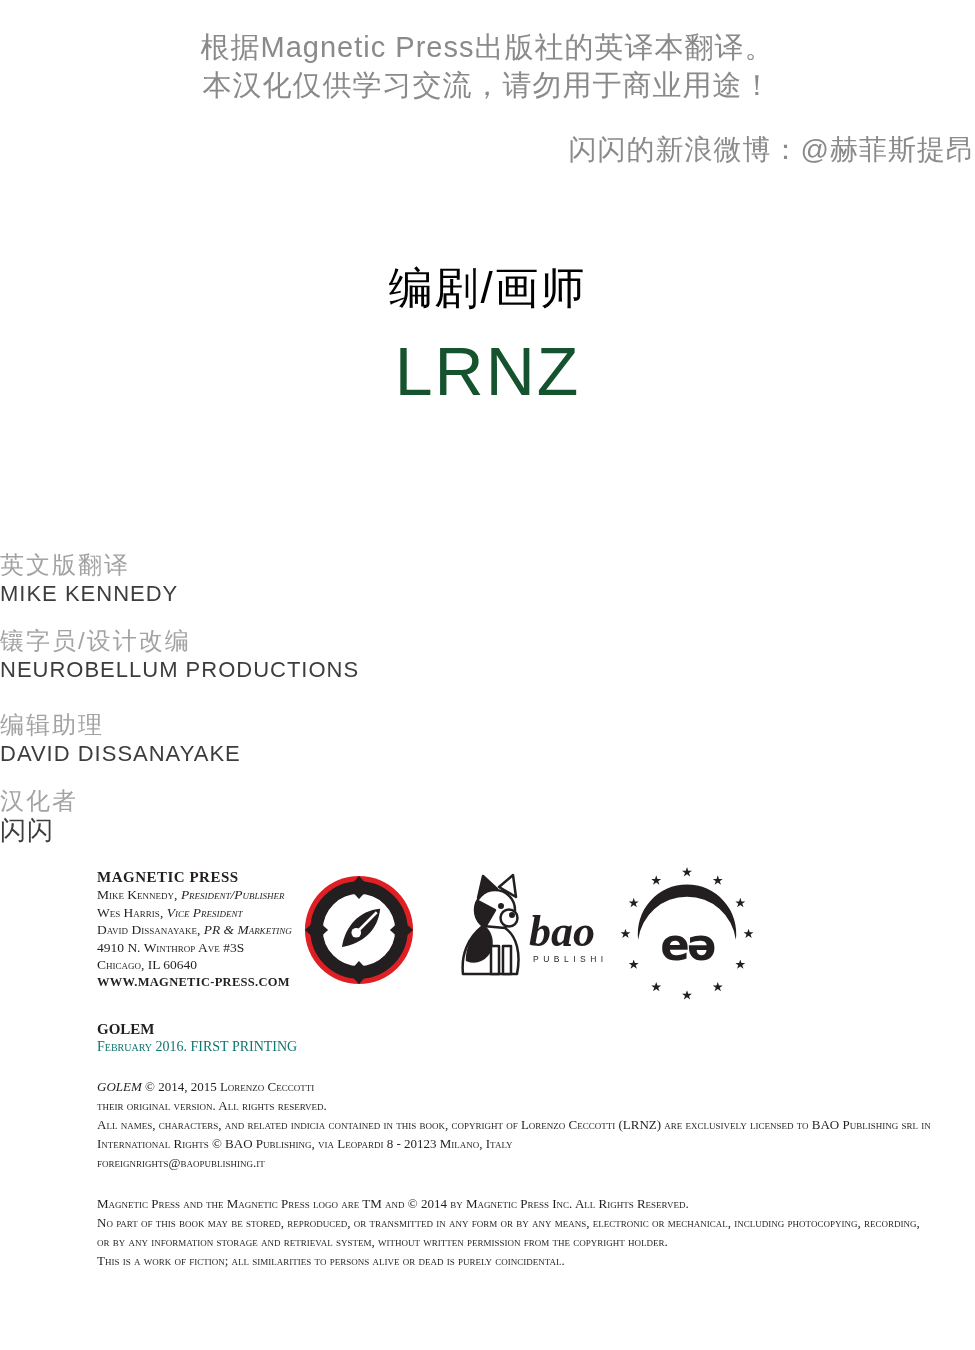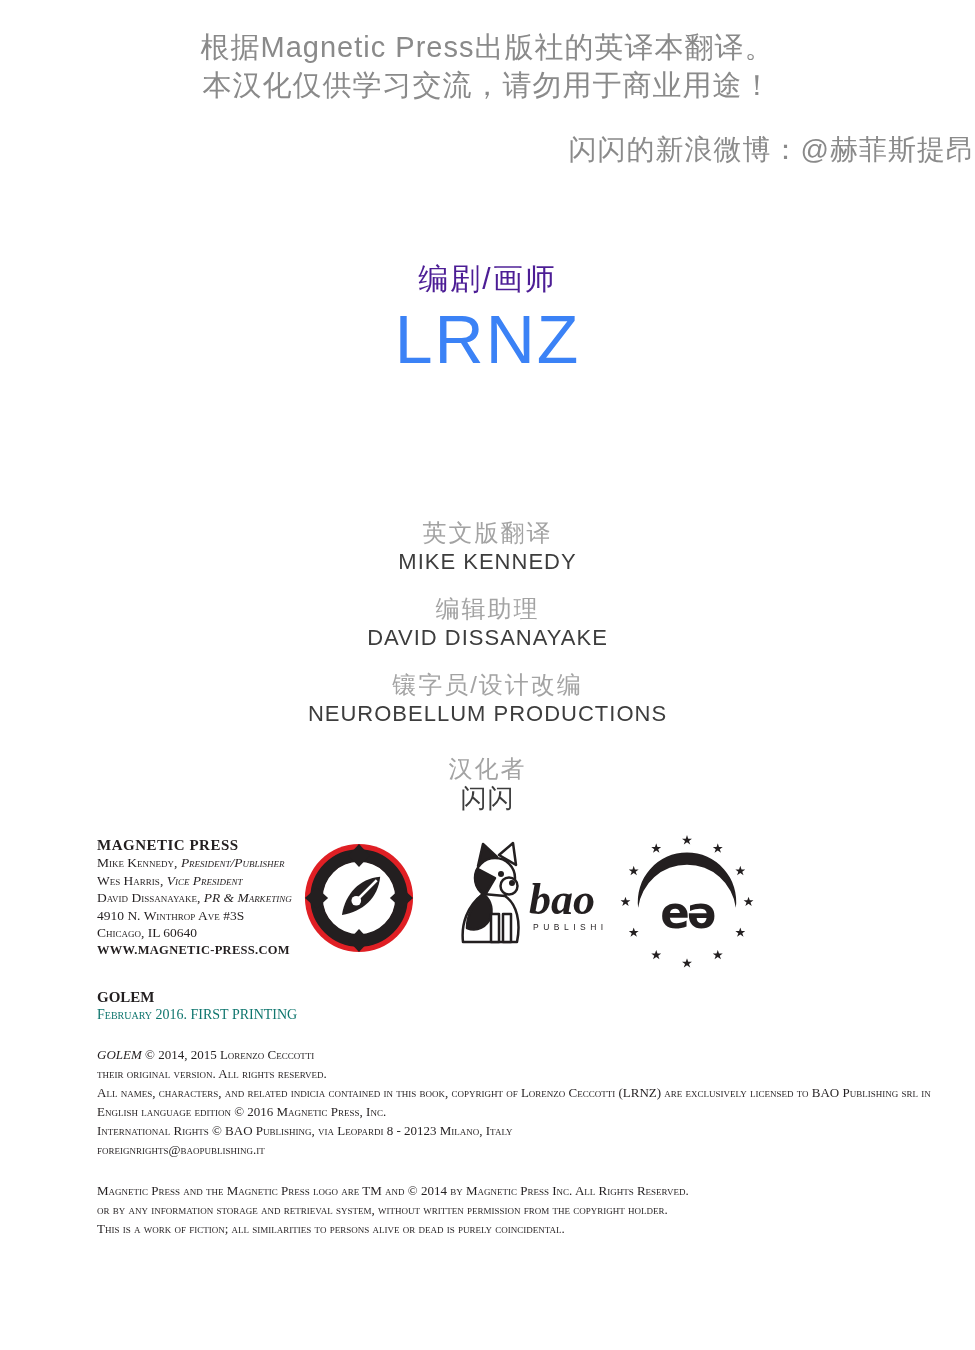--- a/index.html
+++ b/index.html
@@ -26,34 +26,34 @@
     text-align: right;
     font-size: 28px;
     font-weight: 300;
     color: #8a8a8a;
     letter-spacing: 1px;
   }
   
   .title-block { text-align: center; }
   .title-role {
     margin-top: 90px;
-    font-size: 30px;
-    font-weight: 300;
-    color: #4c1d95;
+    font-size: 44px;
+    font-weight: 300;
+    color: #000000;
     letter-spacing: 2px;
   }
   .title-author {
-    margin-top: 0;
+    margin-top: 14px;
     font-size: 68px;
     font-weight: 200;
-    color: #3b82f6;
+    color: #14532d;
     letter-spacing: 2px;
   }
   
-  .credits { margin-top: 140px; text-align: center; }
+  .credits { margin-top: 140px; }
   .credit-group { margin-bottom: 18px; }
   .credit-group.g2 { margin-bottom: 26px; }
   .credit-label {
     font-size: 24px;
     font-weight: 300;
     color: #a3a3a3;
     letter-spacing: 2px;
     line-height: 30px;
   }
   .credit-name {
@@ -141,27 +141,27 @@
 <div class="title-block">
   <div class="title-role">编剧/画师</div>
   <div class="title-author">LRNZ</div>
 </div>
 
 <div class="credits">
   <div class="credit-group">
     <div class="credit-label">英文版翻译</div>
     <div class="credit-name">MIKE KENNEDY</div>
   </div>
+  <div class="credit-group g2">
+    <div class="credit-label">镶字员/设计改编</div>
+    <div class="credit-name">NEUROBELLUM PRODUCTIONS</div>
+  </div>
   <div class="credit-group">
     <div class="credit-label">编辑助理</div>
     <div class="credit-name">DAVID DISSANAYAKE</div>
-  </div>
-  <div class="credit-group g2">
-    <div class="credit-label">镶字员/设计改编</div>
-    <div class="credit-name">NEUROBELLUM PRODUCTIONS</div>
   </div>
   <div class="credit-group">
     <div class="credit-label">汉化者</div>
     <div class="credit-name cjk">闪闪</div>
   </div>
 </div>
 
 <div class="publisher-row">
   <div class="publisher-info">
     <div class="publisher-name">MAGNETIC PRESS</div>
@@ -237,22 +237,22 @@
 
 <div class="edition">
   <div class="edition-title">GOLEM</div>
   <div class="printing-line">February 2016. FIRST PRINTING</div>
 </div>
 
 <div class="copyright-block">
   <div class="legal-line"><span class="italic">GOLEM</span><span> © 2014, 2015 Lorenzo Ceccotti</span></div>
   <div class="legal-line">their original version. All rights reserved.</div>
   <div class="legal-line">All names, characters, and related indicia contained in this book, copyright of Lorenzo Ceccotti (LRNZ) are exclusively licensed to BAO Publishing srl in</div>
-  <div class="legal-line">English language edition © 2016 Magnetic Press, Inc.</div>
   <div class="legal-line">International Rights ©  BAO Publishing, via Leopardi 8 - 20123 Milano, Italy</div>
   <div class="legal-line">foreignrights@baopublishing.it</div>
 </div>
 
 <div class="legal-block">
   <div class="legal-line">Magnetic Press and the Magnetic Press logo are TM and © 2014 by Magnetic Press Inc. All Rights Reserved.</div>
+  <div class="legal-line">No part of this book may be stored, reproduced, or transmitted in any form or by any means, electronic or mechanical, including photocopying, recording,</div>
   <div class="legal-line">or by any information storage and retrieval system, without written permission from the copyright holder.</div>
   <div class="legal-line">This is a work of fiction; all similarities to persons alive or dead is purely coincidental.</div>
 </div>
 
 </body></html>

